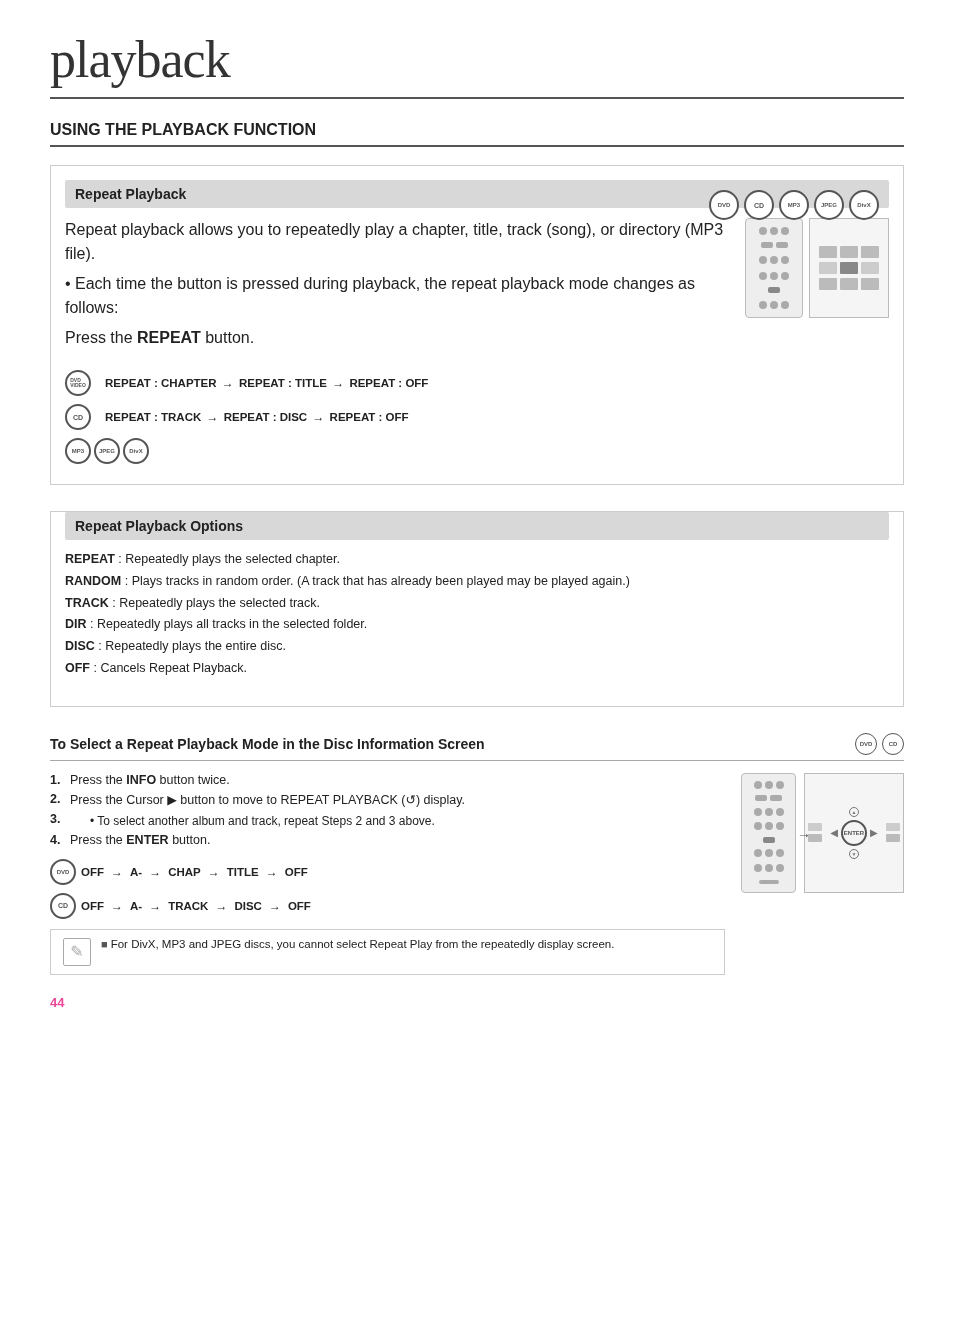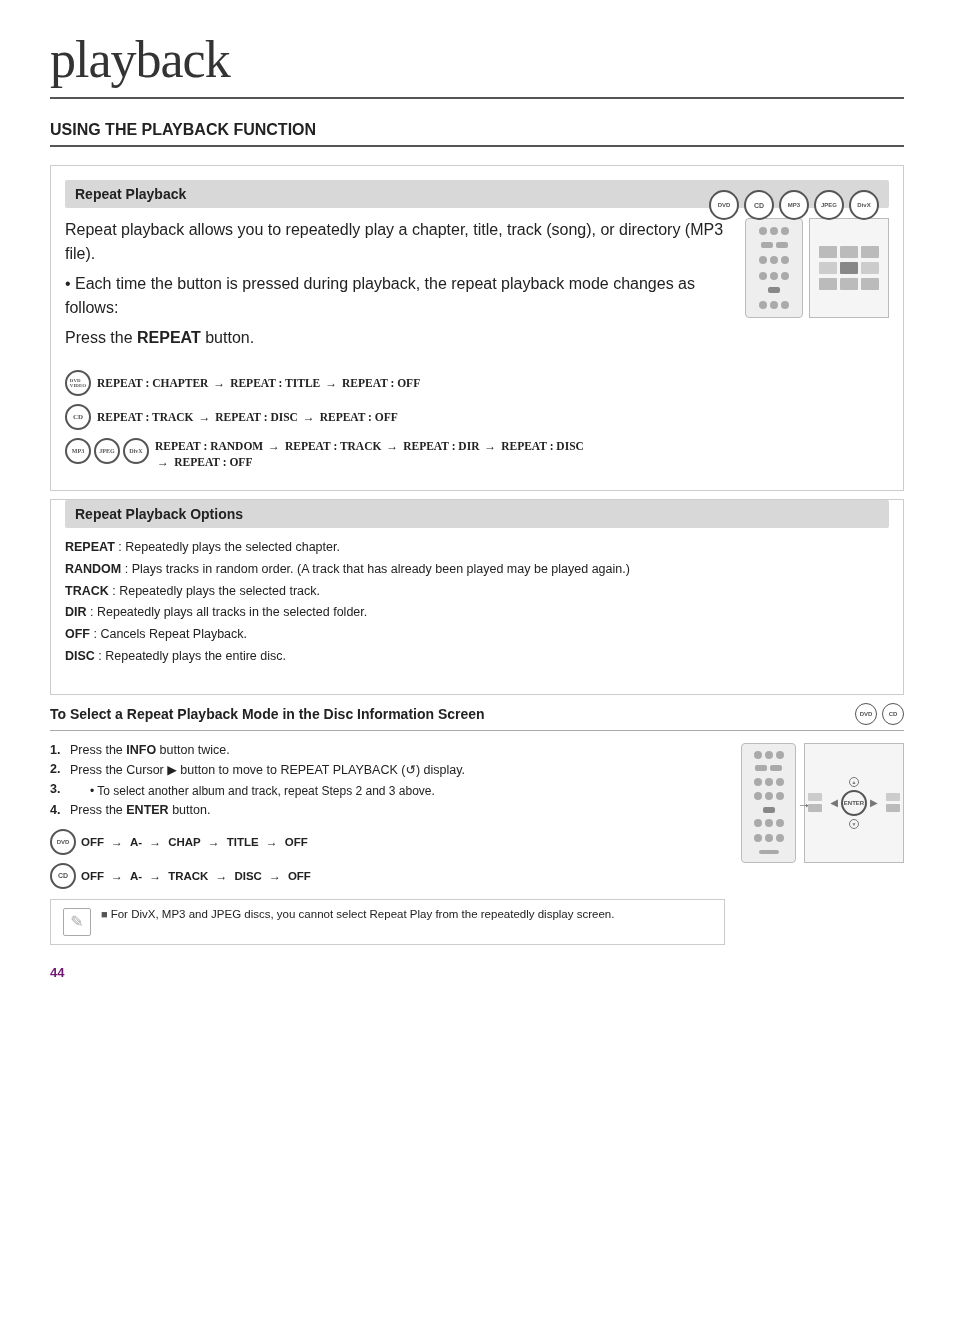--- a/index.html
+++ b/index.html
@@ -35,21 +35,21 @@
       background: #d8d8d8;
       padding: 6px 10px;
       font-size: 14px;
       font-weight: bold;
       margin-bottom: 10px;
       border-radius: 2px;
     }
     .content-block {
       border: 1px solid #ccc;
       padding: 14px 14px 10px 14px;
-      margin-bottom: 8px;
+      margin-bottom: 26px;
       position: relative;
     }
     .content-block-inner {
       display: flex;
       gap: 16px;
     }
     .content-text {
       flex: 1;
     }
     .remote-img {
@@ -116,23 +116,22 @@
       font-weight: bold;
       color: #555;
       background: #fff;
     }
     .flow-section {
       margin: 14px 0 10px 0;
     }
     .flow-row {
       display: flex;
       align-items: center;
-      gap: 6px;
+      gap: 14px;
       margin-bottom: 8px;
-      font-family: Liberation Serif, serif;
     }
     .flow-icon {
       width: 26px;
       height: 26px;
       border-radius: 50%;
       border: 2px solid #555;
       display: flex;
       align-items: center;
       justify-content: center;
       font-size: 6px;
@@ -259,21 +258,21 @@
       border: 2px solid #555;
       display: flex;
       align-items: center;
       justify-content: center;
       font-size: 7px;
       font-weight: bold;
       color: #555;
     }
     .page-num {
       font-size: 13px;
-      color: #701a75;
+      color: #ec4899;
       margin-top: 20px;
       font-weight: bold;
     }
     .disc-icon-small {
       width: 22px;
       height: 22px;
       border-radius: 50%;
       border: 1.5px solid #555;
       display: flex;
       align-items: center;
@@ -390,35 +389,20 @@
           <span class="bold">REPEAT : OFF</span>
         </span>
       </div>
 
       <div class="flow-row" style="align-items: flex-start;">
         <div style="display:flex; gap:3px; flex-shrink:0;">
           <div class="flow-icon" style="font-size:6px;">MP3</div>
           <div class="flow-icon" style="font-size:6px;">JPEG</div>
           <div class="flow-icon" style="font-size:6px;">DivX</div>
         </div>
-        <div>
-          <span class="flow-text">
-            <span class="bold">REPEAT : RANDOM</span>
-            <span class="arrow">→</span>
-            <span class="bold">REPEAT : TRACK</span>
-            <span class="arrow">→</span>
-            <span class="bold">REPEAT : DIR</span>
-            <span class="arrow">→</span>
-            <span class="bold">REPEAT : DISC</span>
-          </span>
-          <div>
-            <span class="arrow">→</span>
-            <span class="flow-text bold">REPEAT : OFF</span>
-          </div>
-        </div>
       </div>
     </div>
   </div>
 </div>
 
 <div class="content-block" style="padding-top:0;">
   <div class="gray-bar">Repeat Playback Options</div>
   <div class="options-section">
     <div class="option-line">
       <span class="bold">REPEAT</span> : Repeatedly plays the selected chapter.
@@ -426,24 +410,24 @@
     <div class="option-line">
       <span class="bold">RANDOM</span> : Plays tracks in random order. (A track that has already been played may be played again.)
     </div>
     <div class="option-line">
       <span class="bold">TRACK</span> : Repeatedly plays the selected track.
     </div>
     <div class="option-line">
       <span class="bold">DIR</span> : Repeatedly plays all tracks in the selected folder.
     </div>
     <div class="option-line">
+      <span class="bold">DISC</span> : Repeatedly plays the entire disc.
+    </div>
+    <div class="option-line">
       <span class="bold">OFF</span> : Cancels Repeat Playback.
-    </div>
-    <div class="option-line">
-      <span class="bold">DISC</span> : Repeatedly plays the entire disc.
     </div>
   </div>
 </div>
 
 <div style="position:relative; margin-bottom: 16px;">
   <div style="display:flex; align-items:center; gap:10px; border-bottom:1px solid #aaa; padding-bottom:5px; margin-bottom:5px;">
     <div class="subsection-title" style="border:none;margin:0;padding:0;flex:1;">To Select a Repeat Playback Mode in the Disc Information Screen</div>
     <div style="display:flex; gap:5px;">
       <div class="disc-icon-small">DVD</div>
       <div class="disc-icon-small">CD</div>

